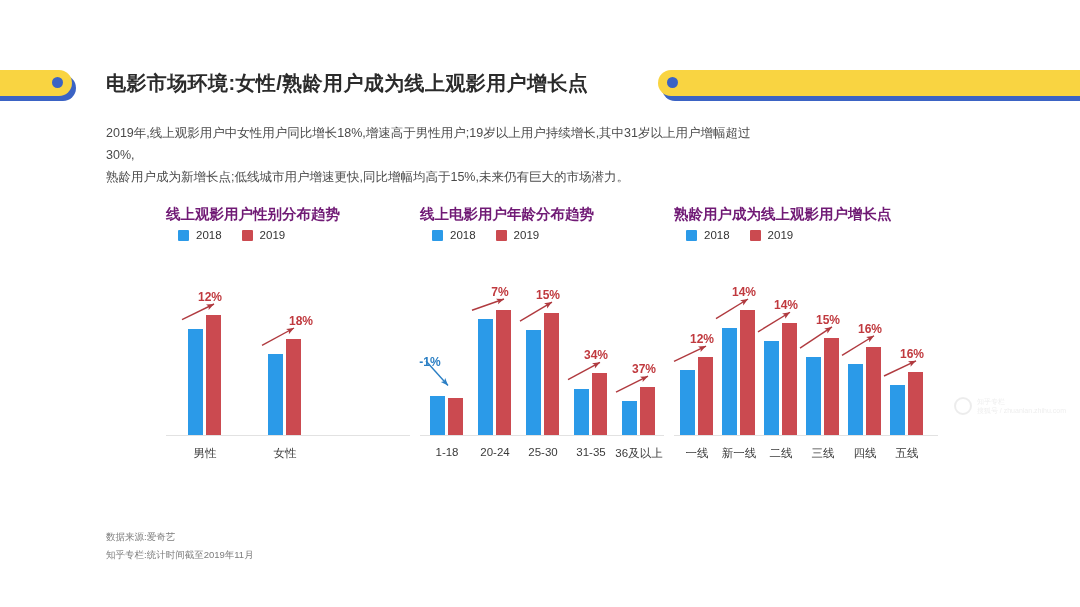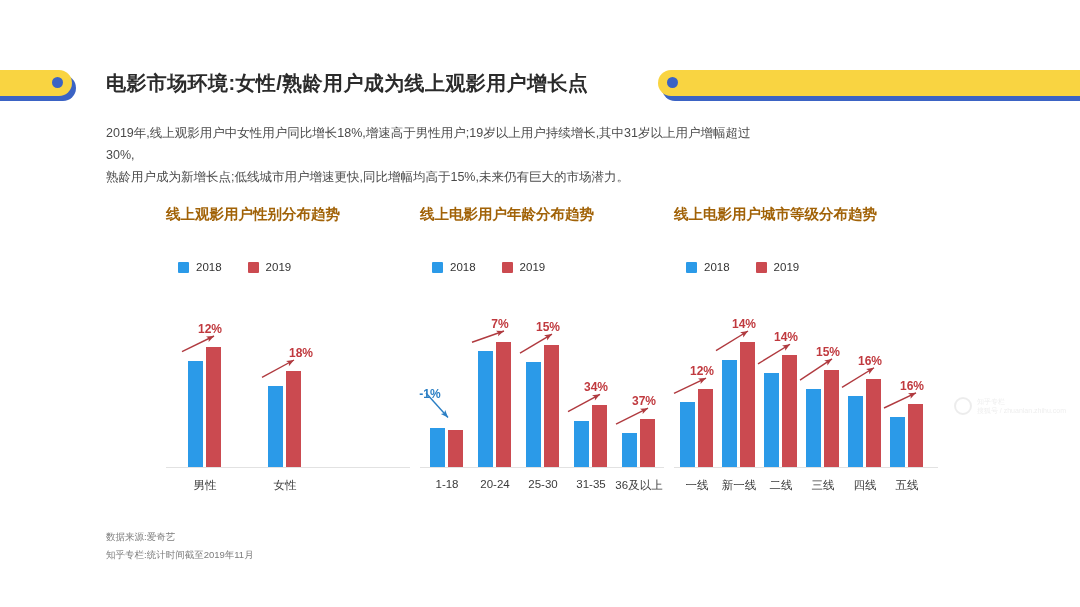--- a/index.html
+++ b/index.html
@@ -48,25 +48,25 @@
   .intro p { margin: 0; }
 
   
   .charts { position: absolute; left: 0; top: 205px; width: 1080px; height: 300px; }
   .chart { position: absolute; top: 0; }
   .chart-1 { left: 166px; width: 230px; }
   .chart-2 { left: 420px; width: 230px; }
   .chart-3 { left: 674px; width: 250px; }
 
   .chart-title {
-    font-size: 14.5px; font-weight: bold; color: #a16207;
+    font-size: 14.5px; font-weight: bold; color: #701a75;
     white-space: nowrap; height: 22px;
   }
 
-  .legend { display: flex; gap: 26px; margin-top: 32px; height: 16px; padding-left: 12px; }
+  .legend { display: flex; gap: 20px; height: 16px; padding-left: 12px; }
   .legend-item { display: flex; align-items: center; gap: 7px; }
   .legend-swatch { width: 11px; height: 11px; border-radius: 1px; }
   .legend-label { font-size: 11.5px; color: #333; }
 
   .plot { position: relative; margin-top: 18px; height: 175px; }
   .baseline {
     position: absolute; left: 0; right: -14px; bottom: 0; height: 1px;
     background: #E2E2E2;
   }
   .group { position: absolute; bottom: 1px; display: flex; align-items: flex-end; }
@@ -235,21 +235,21 @@
           <div class="cat-label" style="left: 219px;">36及以上</div>
           <svg class="arrow" width="200" height="200" style="left: -40px; top: -25px; overflow: visible; pointer-events: none;">
             <line x1="236" y1="156.0493827160494" x2="268" y2="140.1604938271605" stroke="#B03A3F" stroke-width="1.4"></line>
             <polygon points="268,140.1604938271605 262.66545813342725,146.12226060168152 262.8409539695024,142.72210348813675 260.026142972588,140.80671678124997" fill="#B03A3F"></polygon>
           </svg>
           <div class="growth" style="left: 224px; top: 101.16px;">37%</div>
         </div>
     </div>
 
     <div class="chart chart-3">
-      <div class="chart-title">线上电影用户城市等级分布趋势</div>
+      <div class="chart-title">熟龄用户成为线上观影用户增长点</div>
       <div class="legend">
         <div class="legend-item">
           <span class="legend-swatch" style="background: rgb(43, 154, 232);"></span>
           <span class="legend-label">2018</span>
         </div>
         <div class="legend-item">
           <span class="legend-swatch" style="background: rgb(203, 74, 80);"></span>
           <span class="legend-label">2019</span>
         </div>
       </div>

